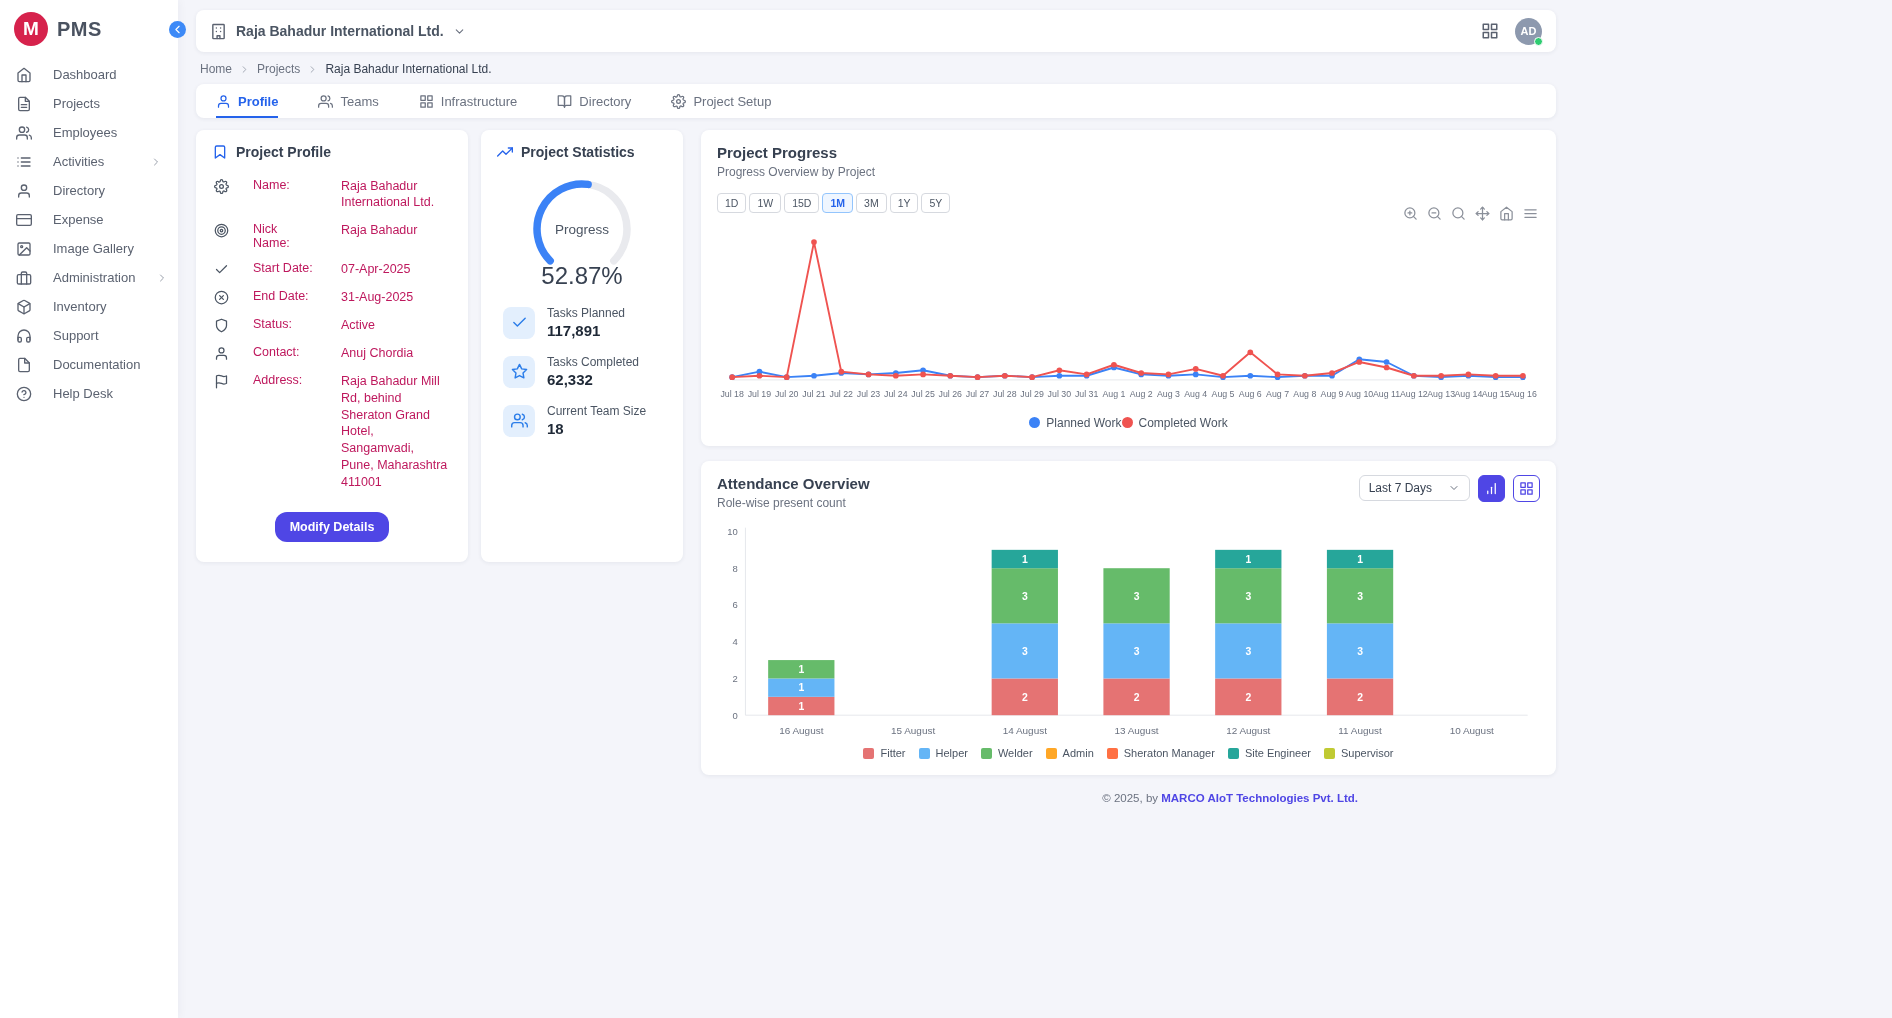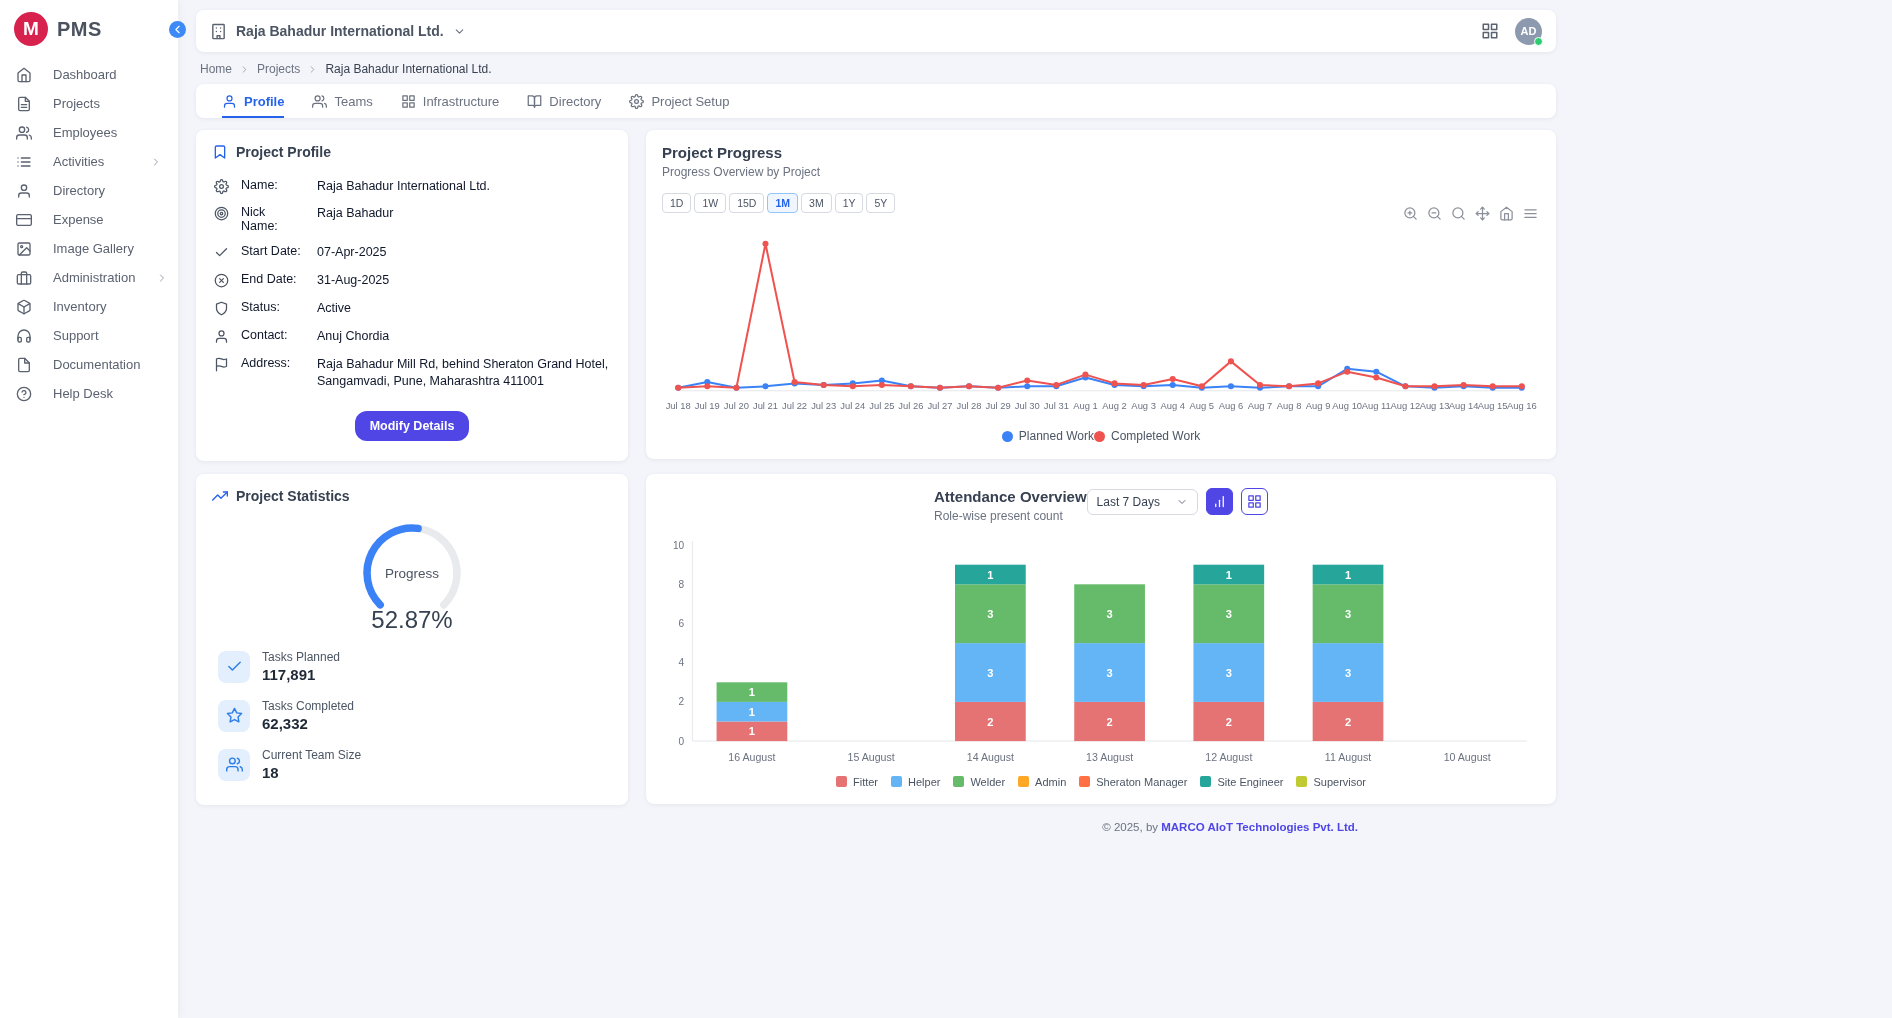--- a/index.html
+++ b/index.html
@@ -28,33 +28,33 @@
   .top-right{display:flex;align-items:center;gap:16px}
   .grid-btn{width:18px;height:18px;color:#5b6270;background:none;border:none;cursor:pointer;padding:0}
   .avatar{position:relative;width:27px;height:27px;border-radius:50%;background:#8d99ae;color:#fff;font-size:11px;font-weight:700;display:flex;align-items:center;justify-content:center;cursor:pointer}
   .avatar-dot{position:absolute;right:-1px;bottom:-1px;width:9px;height:9px;border-radius:50%;background:#2ecc71;border:1.5px solid #fff}
 
   .breadcrumb{display:flex;align-items:center;gap:7px;font-size:12px;color:#6b7280;margin:10px 4px 8px}
   .breadcrumb .crumb{cursor:pointer}
   .breadcrumb .current{color:#374151}
   .breadcrumb .chev{width:11px;height:11px;color:#9ca3af}
 
-  .tabsbar{display:flex;align-items:stretch;gap:28px;padding:0 26px;height:34px;margin-bottom:12px}
+  .tabsbar{display:flex;align-items:stretch;gap:40px;padding:0 20px;height:34px;margin-bottom:12px}
   .tab{display:flex;align-items:center;gap:7px;font-size:13px;color:#6b7280;border-bottom:2px solid transparent;padding-top:2px;cursor:pointer}
   .tab .icn{width:15px;height:15px}
   .tab.active{color:#2563eb;border-bottom-color:#2563eb;font-weight:600}
 
   .content{display:flex;gap:18px;align-items:flex-start}
-  .col-left{width:432px;flex:none;display:flex;flex-direction:column;gap:13px}
+  .col-left{width:487px;flex:none;display:flex;flex-direction:row;gap:13px}
   .col-right{flex:1;display:flex;flex-direction:column;gap:15px;min-width:0}
 
   .profile-card{padding:14px 16px 16px}
   .card-title{display:flex;align-items:center;gap:8px;font-size:14px;font-weight:700;color:#374151;margin-bottom:12px}
   .card-title .icn{width:16px;height:16px;color:#2563eb}
-  .field-row{display:flex;gap:12px;padding:5.5px 2px;font-size:12.5px;color:#0f172a;align-items:flex-start}
+  .field-row{display:flex;gap:24px;padding:5.5px 2px;font-size:12.5px;color:#be185d;align-items:flex-start}
   .field-row .icn{width:15px;height:15px;color:#4b5563;flex:none;margin-top:1px}
   .field-label{width:64px;flex:none}
   .field-value{flex:1;line-height:1.35}
   .modify-btn{display:block;margin:16px auto 4px;background:#4f46e5;color:#fff;border:none;border-radius:12px;padding:8px 15px;font-size:12.5px;font-weight:600;cursor:pointer;font-family:inherit}
 
   .stats-card{padding:14px 16px 24px}
   .gauge-wrap{text-align:center;margin-top:10px}
   #gauge{display:block;margin:0 auto}
   .gauge-value{font-size:24px;color:#374151;margin-top:-8px}
   .stat-row{display:flex;align-items:center;gap:12px;margin:16px 6px 0}
@@ -71,21 +71,21 @@
   .range-btn.active{color:#2563eb;border-color:#93c5fd;background:#eff6ff;font-weight:700}
   .chart-toolbar{position:absolute;right:18px;top:76px;display:flex;gap:9px}
   .chart-toolbar .tool{width:15px;height:15px;cursor:pointer;background:none;border:none;color:#8b909a;padding:0}
   #line-chart{width:100%;margin-top:4px;display:block}
   .line-legend{display:flex;justify-content:center;margin:2px 0 6px;font-size:12px;color:#4b5563}
   .legend-item{display:flex;align-items:center;gap:6px;cursor:pointer}
   .legend-dot{width:11px;height:11px;border-radius:50%}
   .legend-sq{width:11px;height:11px;border-radius:2px}
 
   .attendance-card{padding:14px 16px 10px}
-  .att-head{display:flex;justify-content:center;align-items:flex-start}
+  .att-head{display:flex;justify-content:space-between;align-items:flex-start}
   .att-controls{display:flex;gap:8px;align-items:center}
   .select-box{display:flex;align-items:center;gap:16px;border:1px solid #d6d9df;border-radius:6px;padding:5px 9px;font-size:12px;color:#374151;cursor:pointer;background:#fff}
   .select-box .chev{width:12px;height:12px;color:#6b7280}
   .view-btn{width:27px;height:27px;border-radius:6px;display:flex;align-items:center;justify-content:center;cursor:pointer;border:1px solid #4f46e5;background:#fff;color:#4f46e5;padding:0}
   .view-btn.active{background:#4f46e5;color:#fff}
   .view-btn svg{width:15px;height:15px}
   #bar-chart{width:100%;margin-top:12px;display:block}
   .bar-legend{display:flex;justify-content:center;gap:13px;margin:0 0 6px;font-size:11px;color:#4b5563;flex-wrap:wrap}
 
   .footer{font-size:11.5px;color:#6b7280;text-align:right;padding:2px 198px 0 0}

